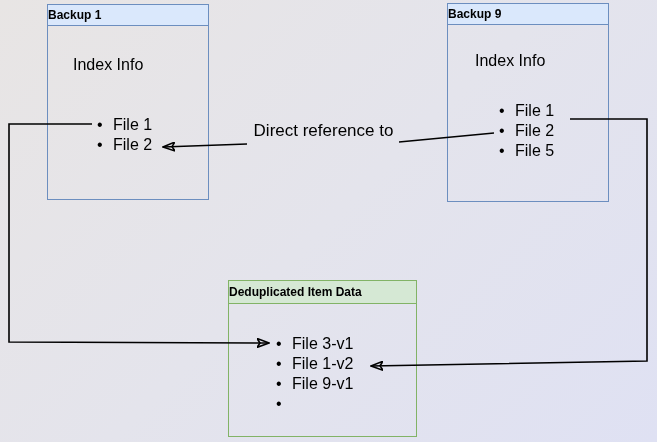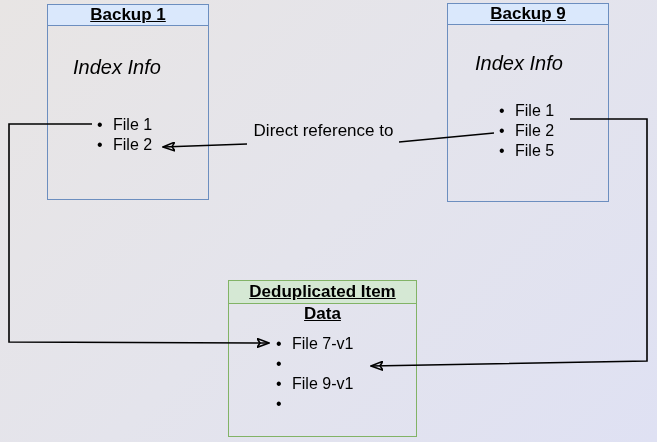--- a/index.html
+++ b/index.html
@@ -13,27 +13,26 @@
   }
   .connectors{
     position:absolute;left:0;top:0;z-index:5;
     pointer-events:none;
   }
   .connectors path{fill:none;stroke:#000000;stroke-width:1.6;}
   .node{position:absolute;border:1px solid;z-index:2;background:transparent;}
   .node.blue{border-color:#6c8ebf;}
   .node.green{border-color:#82b366;}
   .node-header{
-    text-align:center;font-weight:bold;font-size:17px;
+    font-weight:bold;font-size:12px;
     border-bottom:1px solid;
-    text-decoration:underline;
   }
   .node.blue .node-header{background:#dae8fc;border-color:#6c8ebf;height:20px;line-height:20px;}
   .node.green .node-header{background:#d5e8d4;border-color:#82b366;height:22px;line-height:22px;}
-  .node-label{position:absolute;font-size:20px;white-space:nowrap;font-style:italic;}
+  .node-label{position:absolute;font-size:16px;white-space:nowrap;}
   ul.items{position:absolute;margin:0;padding:0;list-style:none;font-size:16px;}
   ul.items li{height:20px;line-height:20px;display:flex;align-items:center;white-space:nowrap;}
   ul.items .dot{display:inline-block;width:16px;}
   .annotation{
     position:absolute;left:236px;top:123px;width:175px;z-index:4;
     text-align:center;font-size:17px;line-height:16px;white-space:nowrap;
   }
   
   #backup1{left:47px;top:4px;width:160px;height:194px;}
   #backup1 .node-label{left:25px;top:51px;}
@@ -93,24 +92,25 @@
         <span>File 5</span>
       </li>
     </ul>
   </div>
 
   <div id="dedup" class="node green">
     <div class="node-header">Deduplicated Item Data</div>
     <ul class="items">
       <li>
         <span class="dot">•</span>
-        <span>File 7-v1</span>
+        <span>File 3-v1</span>
       </li>
       <li>
         <span class="dot">•</span>
+        <span>File 1-v2</span>
       </li>
       <li>
         <span class="dot">•</span>
         <span>File 9-v1</span>
       </li>
       <li>
         <span class="dot">•</span>
       </li>
     </ul>
   </div>

